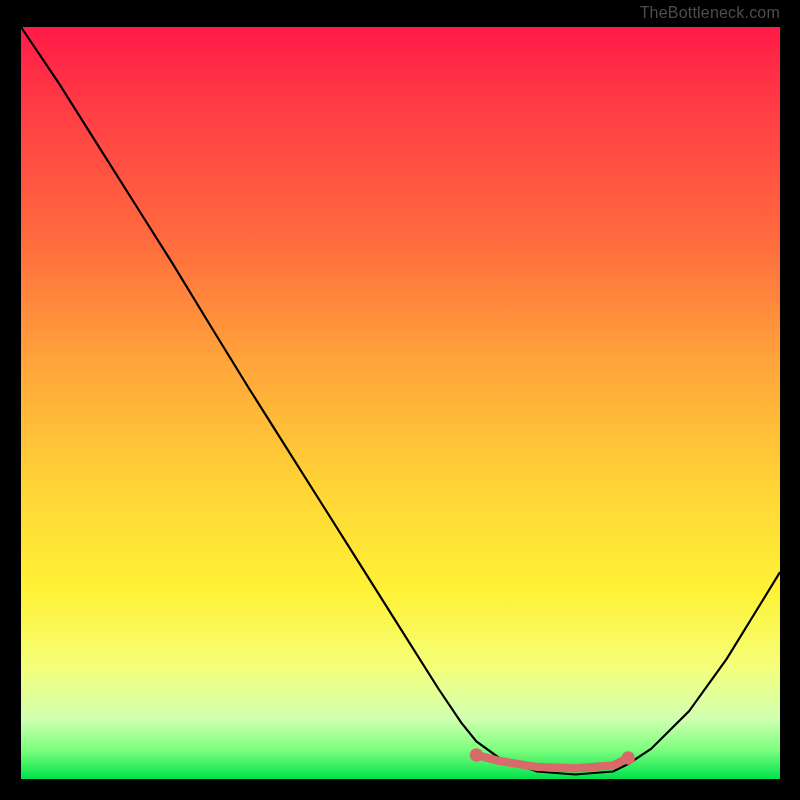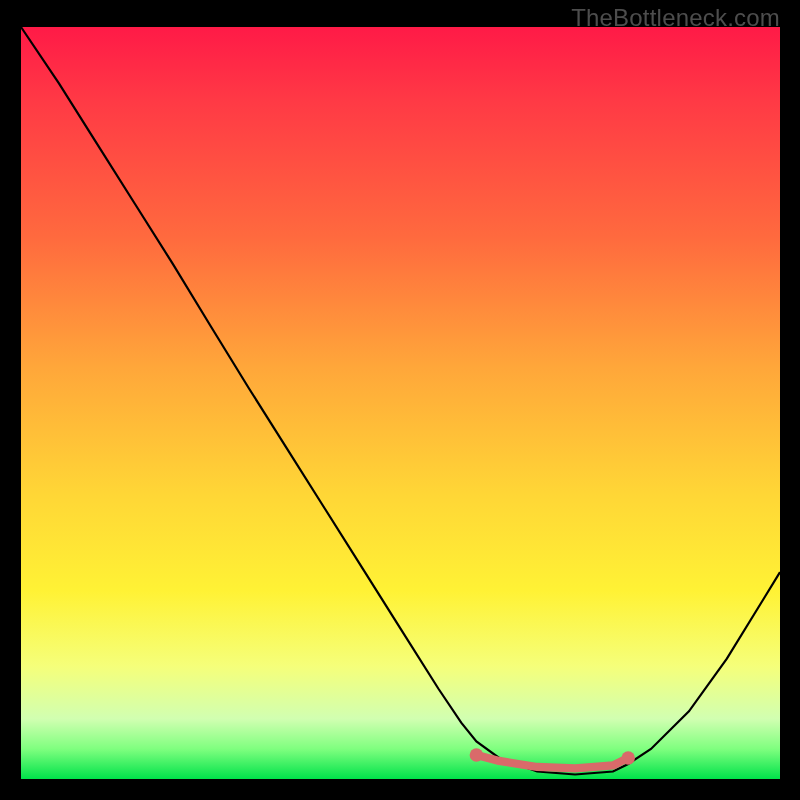--- a/index.html
+++ b/index.html
@@ -37,21 +37,21 @@
       #d1ffb1 92%,
       #7fff7f 96%,
       #00e24a 100%
     );
   }
   .attribution {
     position: absolute;
     top: 4px;
     right: 20px;
     color: #4d4d4d;
-    font-size: 24px;
+    font-size: 16px;
     font-weight: 400;
     letter-spacing: 0.2px;
   }
   svg.overlay {
     position: absolute;
     left: 21px;
     top: 27px;
     width: 759px;
     height: 752px;
     overflow: visible;

